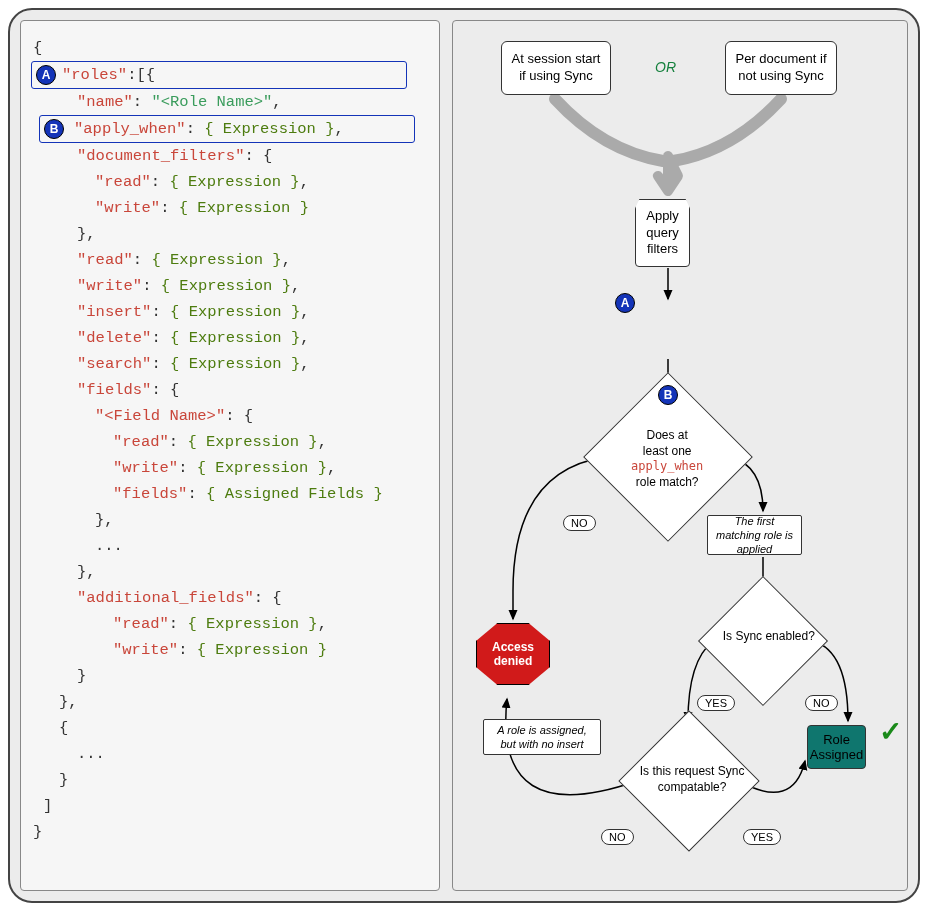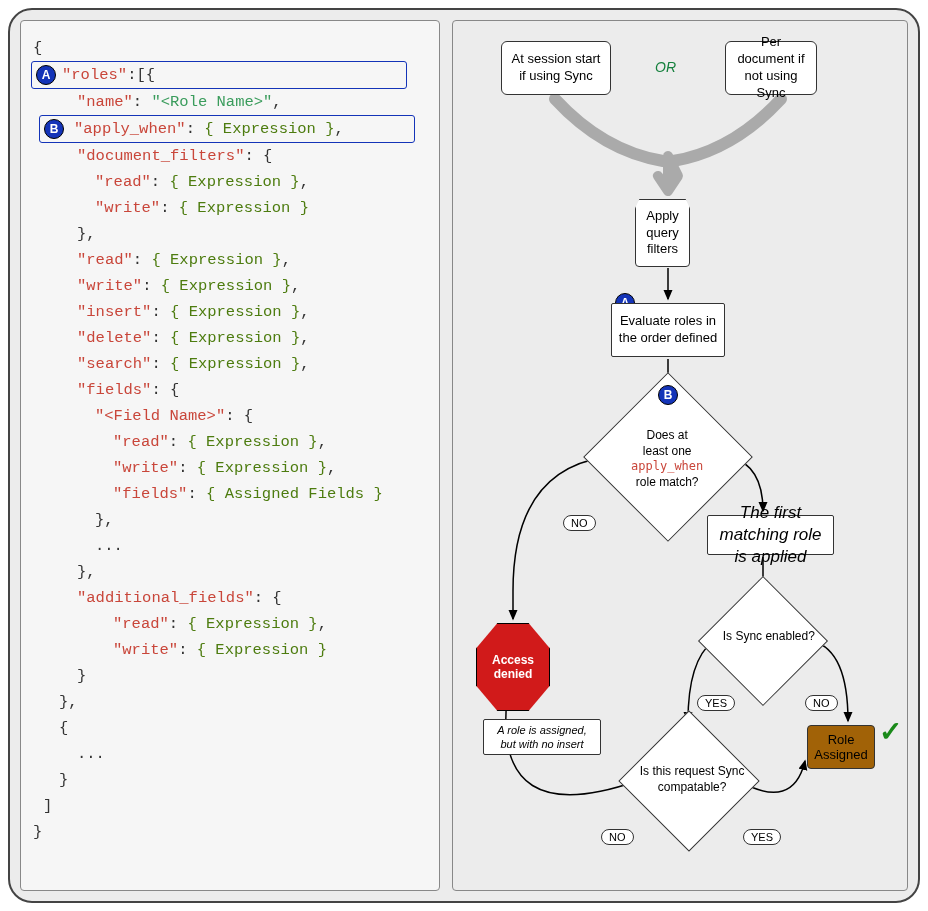--- a/index.html
+++ b/index.html
@@ -112,33 +112,33 @@
     transform: rotate(-45deg);
     width: 140px;
     text-align: center;
     font-size: 12px;
     line-height: 1.3;
     left: -10px;
     top: 40px;
   }
   .octagon {
     position: absolute;
-    width: 74px; height: 88px;
+    width: 74px; height: 62px;
     background: #d11a1a;
     clip-path: polygon(29% 0%, 71% 0%, 100% 29%, 100% 71%, 71% 100%, 29% 100%, 0% 71%, 0% 29%);
     display: flex; align-items: center; justify-content: center;
     color: #fff; font-weight: bold; font-size: 12px; text-align: center;
     border: 1px solid #000;
   }
   .role-assigned {
     position: absolute;
-    background: #a16207;
+    background: #0f766e;
     border: 1px solid #333;
     border-radius: 4px;
-    width: 68px; height: 44px;
+    width: 59px; height: 44px;
     display:flex; align-items:center; justify-content:center;
     font-size: 13px; text-align:center;
   }
   .checkmark {
     position: absolute;
     color: #1a8a1a;
     font-size: 28px;
     font-weight: bold;
   }
   svg.flow-svg {
@@ -251,40 +251,39 @@
 
       <path d="M 260 620 Q 235 640 235 700" fill="none" stroke="#000" stroke-width="1.5" marker-end="url(#arrow)"></path>
 
       <path d="M 286 760 Q 340 790 352 740" fill="none" stroke="#000" stroke-width="1.5" marker-end="url(#arrow)"></path>
 
       <path d="M 184 760 Q 40 810 54 678" fill="none" stroke="#000" stroke-width="1.5" marker-end="url(#arrow)"></path>
     </svg>
 
     <div class="node rect" style="left:48px; top:20px; width:110px; height:54px;">At session start if using Sync</div>
     <div class="or-text" style="left:202px; top:38px;">OR</div>
-    <div class="node rect" style="left:272px; top:20px; width:92px; height:54px;">Per document if not using Sync</div>
+    <div class="node rect" style="left:272px; top:20px; width:112px; height:54px;">Per document if not using Sync</div>
 
     <div class="node" style="left:182px; top:178px; width:55px; height:68px; border-radius:4px; clip-path: polygon(8% 0%, 92% 0%, 100% 14%, 100% 100%, 0% 100%, 0% 14%);">Apply query filters</div>
 
     <div class="badge-fc" style="left:162px; top:272px;">A</div>
-    <div class="node process" style="left:158px; top:282px; width:114px; height:54px;">Evaluate roles in the order defined</div>
 
     <div class="badge-fc" style="left:205px; top:364px; z-index:3;">B</div>
     <div class="diamond" style="left:155px; top:376px;">
       <div class="diamond-inner" style="top:30px;">
         <span>Does at</span><br>
         <span>least one</span><br>
         <span class="apply-when-red">apply_when</span><br>
         <span>role match?</span>
       </div>
     </div>
     <div class="pill" style="left:110px; top:476px;">NO</div>
     <div class="pill" style="left:282px; top:476px;">YES</div>
 
-    <div class="node process note-text" style="left:254px; top:494px; width:127px; height:40px; font-size:17px;">The first matching role is applied</div>
+    <div class="node process note-text" style="left:254px; top:494px; width:95px; height:40px; font-size:11px;">The first matching role is applied</div>
 
     <div class="diamond" style="left:264px; top:574px; width:92px; height:92px;">
       <div class="diamond-inner" style="width:100px; left:-4px; top:30px;">Is Sync enabled?</div>
     </div>
     <div class="pill" style="left:244px; top:656px;">YES</div>
     <div class="pill" style="left:352px; top:656px;">NO</div>
 
     <div class="octagon" style="left:23px; top:602px;">Access denied</div>
 
     <div class="node process note-text" style="left:30px; top:698px; width:118px; height:36px; font-size:11px;">A role is assigned, but with no insert</div>

